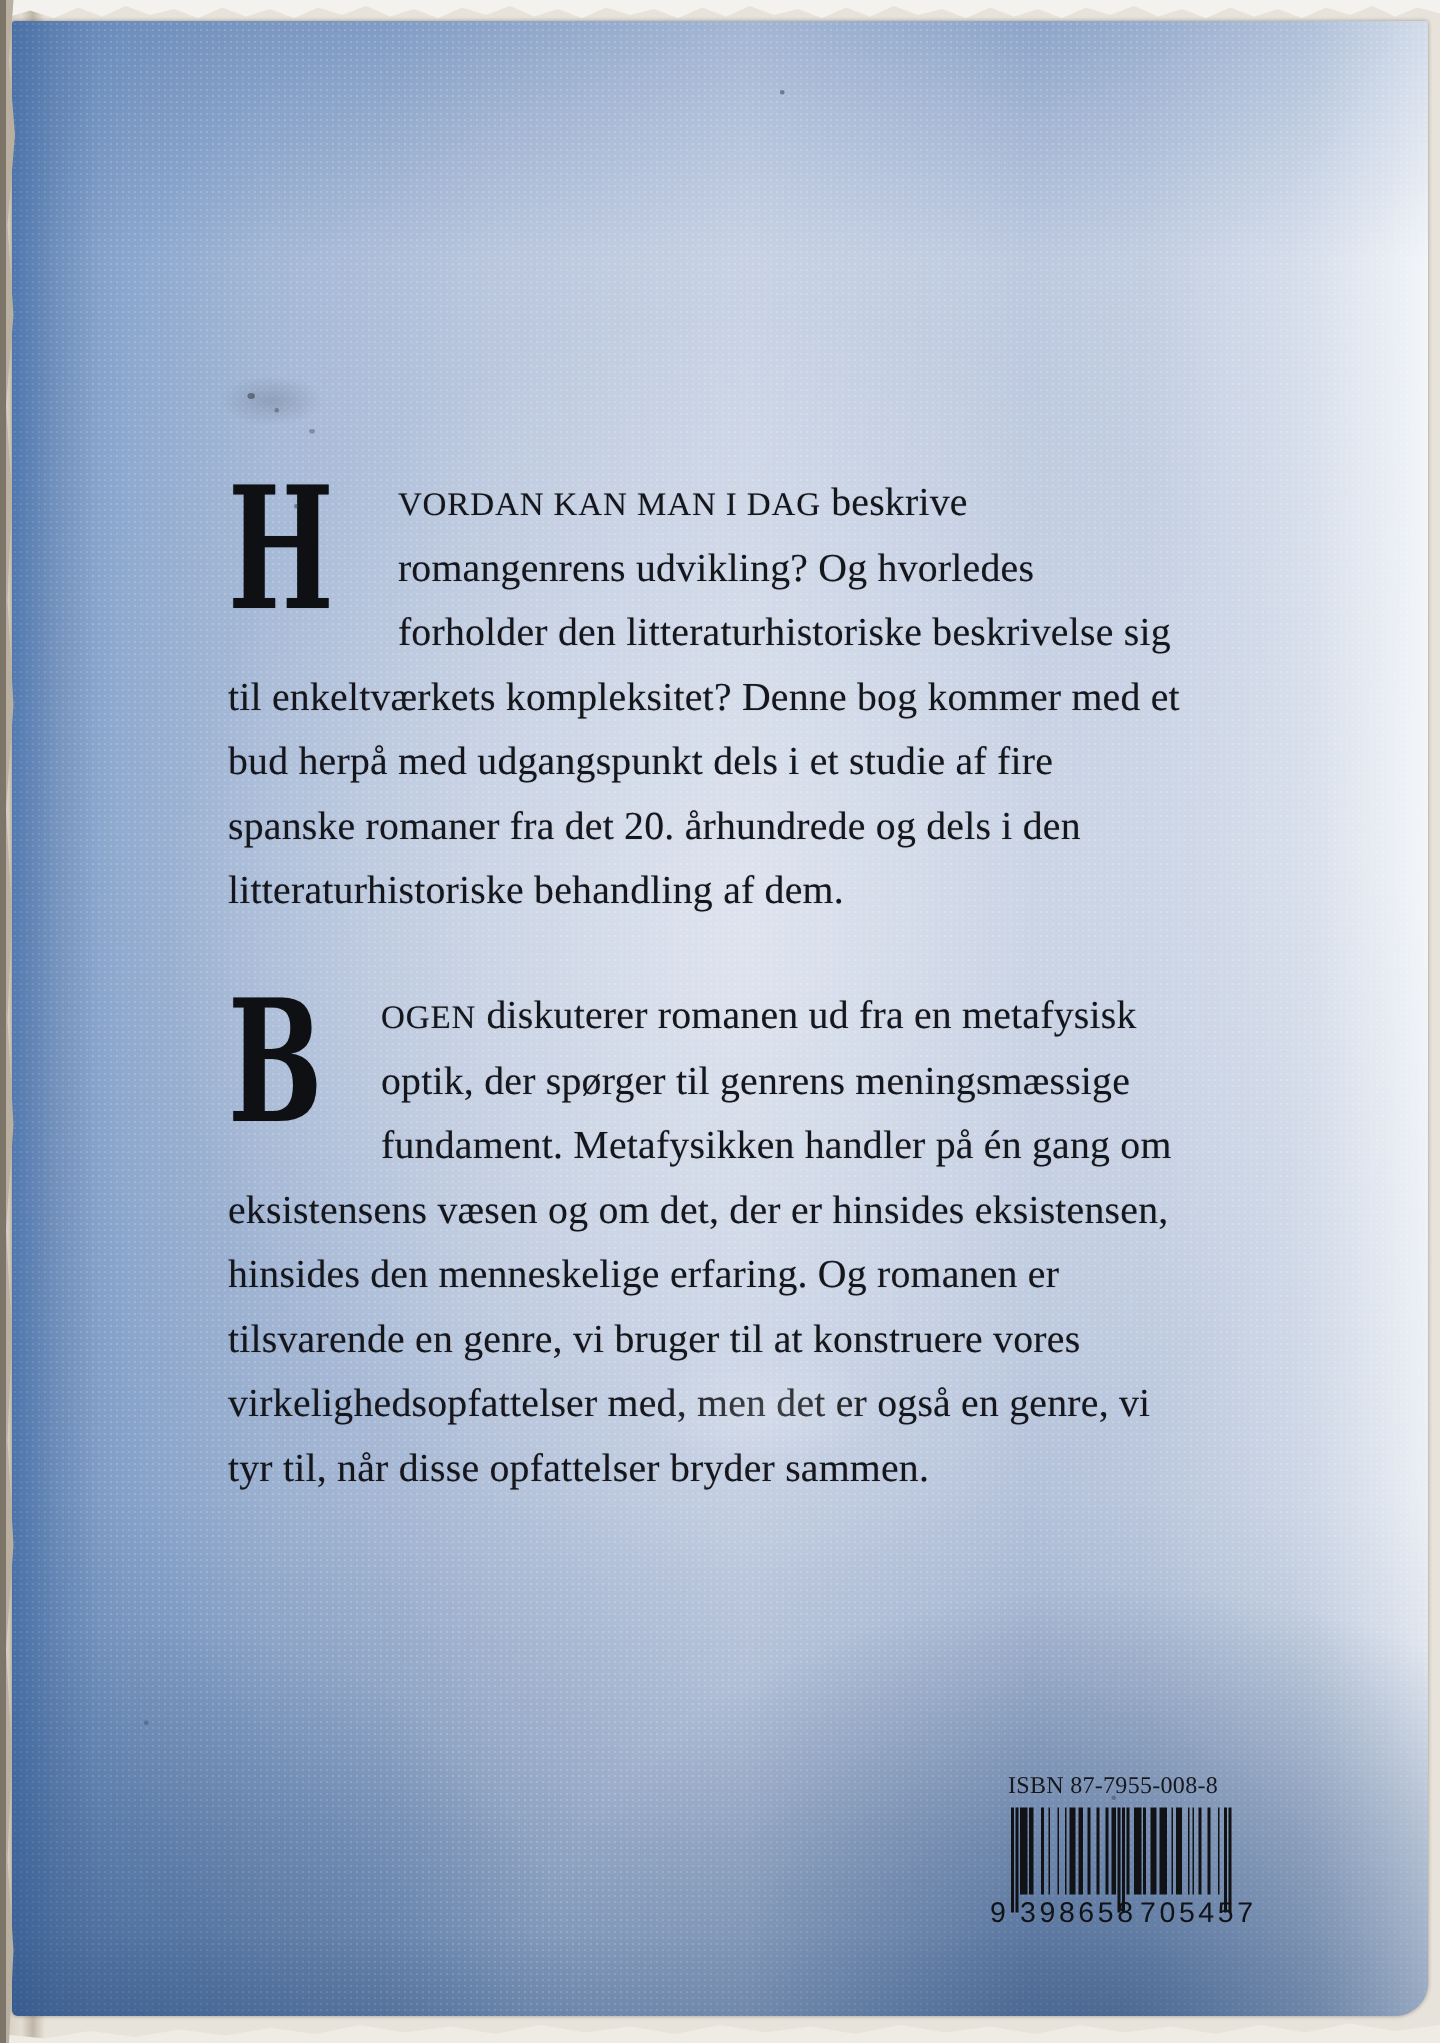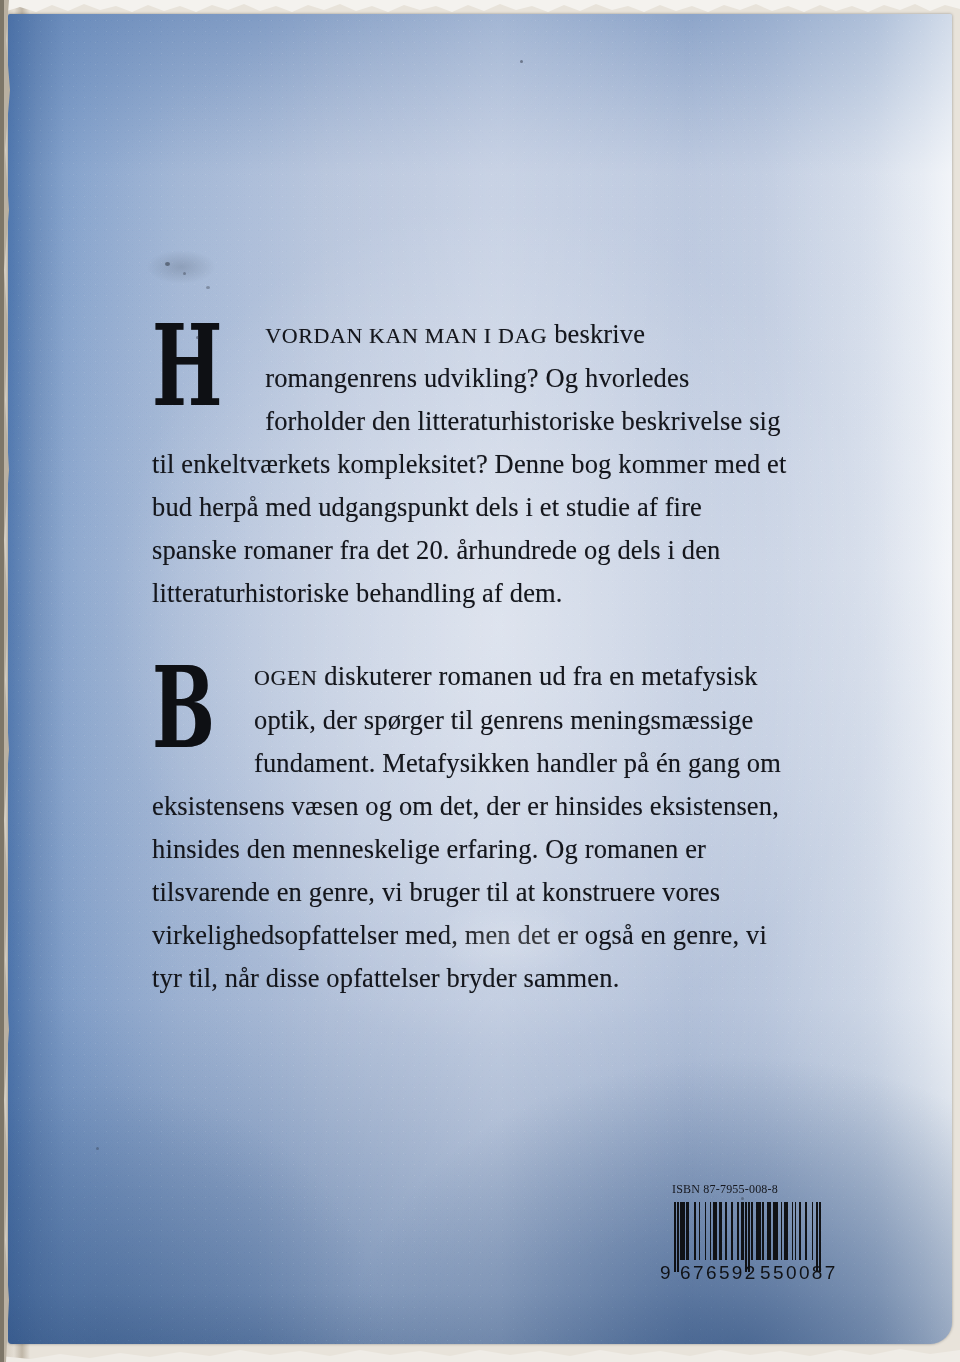--- a/index.html
+++ b/index.html
@@ -186,21 +186,21 @@
   
   .isbn-block {
     position: absolute;
     left: 650px;
     top: 1182px;
     width: 200px;
     z-index: 7;
   }
   .isbn-text {
     font-family: "Liberation Serif", "DejaVu Serif", serif;
-    font-size: 12px;
+    font-size: 16px;
     color: #15171d;
     letter-spacing: 0.2px;
     margin: 0 0 5px 22px;
     white-space: nowrap;
   }
   .barcode-wrap {
     position: relative;
     width: 186px;
     height: 88px;
     margin-left: 10px;
@@ -357,19 +357,19 @@
           <i style="width: 1.55px;"></i>
           <i class="sp" style="width: 4.65px;"></i>
           <i style="width: 1.55px;"></i>
           <i class="sp" style="width: 3.1px;"></i>
           <i class="tall" style="width: 1.55px;"></i>
           <i class="sp tall" style="width: 1.55px;"></i>
           <i class="tall" style="width: 1.55px;"></i>
         </div>
       <div class="bc-digits">
         <span class="bc-lead">9</span>
-        <span class="bc-left">676592</span>
-        <span class="bc-right">550087</span>
+        <span class="bc-left">398658</span>
+        <span class="bc-right">705457</span>
       </div>
     </div>
   </div>
 
 </div>
 
 </body></html>

